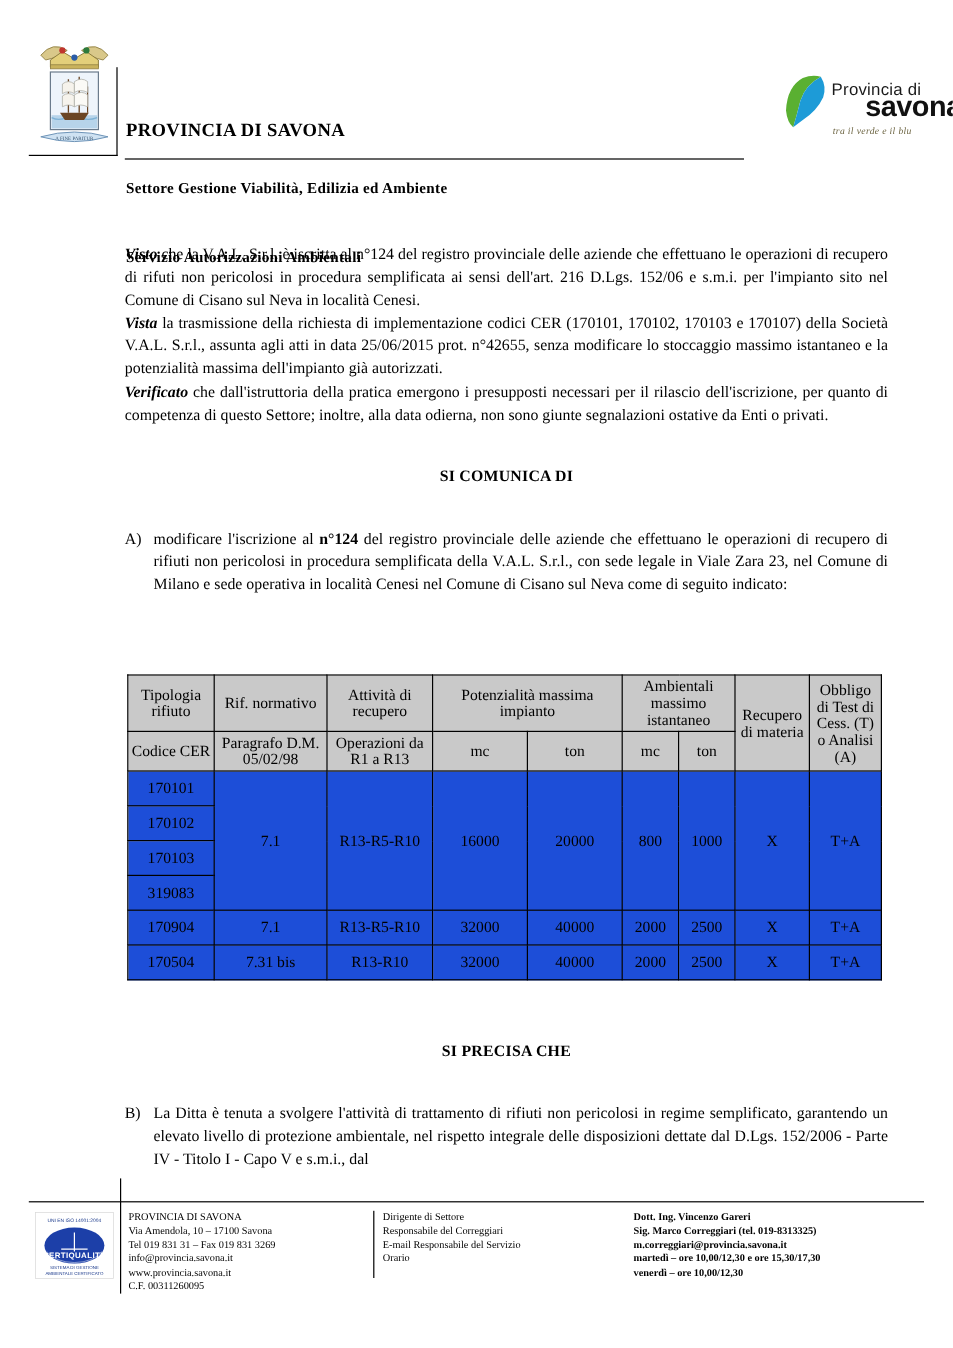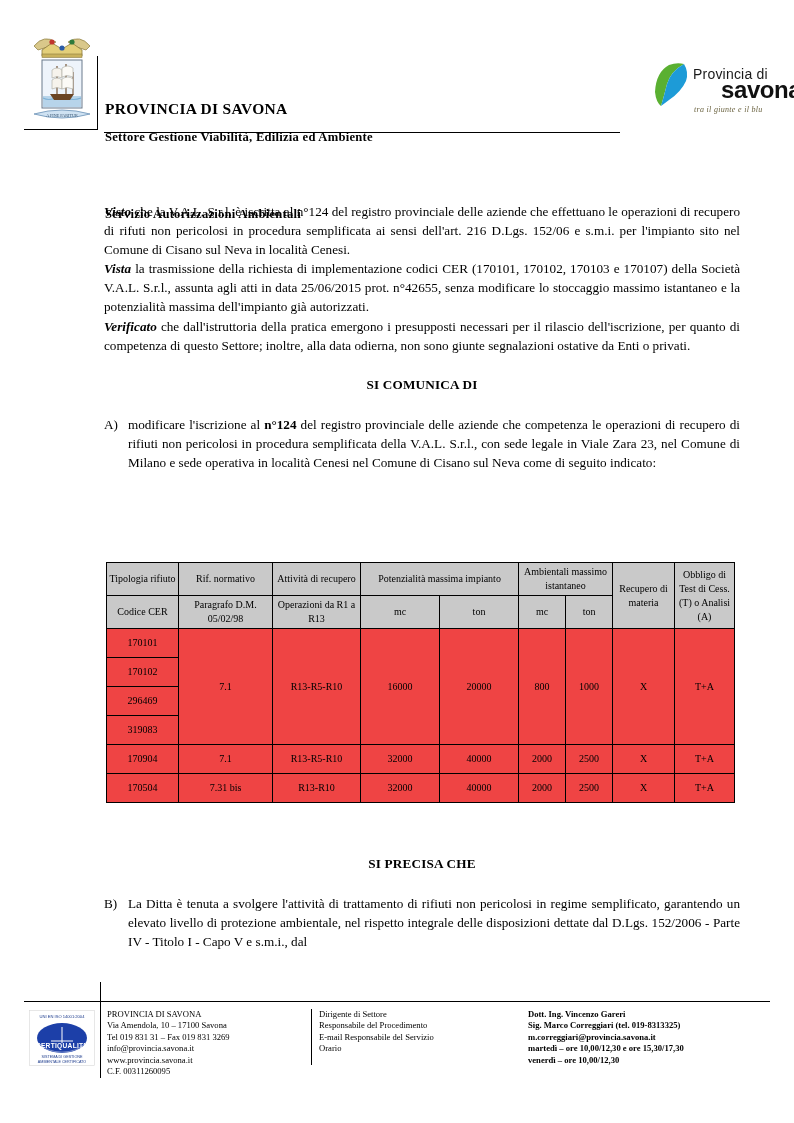--- a/index.html
+++ b/index.html
@@ -57,21 +57,21 @@
     width: 516px; height: 1px;
     background: #000;
   }
   .settore-line, .servizio-line {
     position: absolute;
     left: 105px;
     font-size: 12.6px;
     font-weight: bold;
     letter-spacing: 0.25px;
   }
-  .settore-line { top: 130px; }
+  .settore-line { top: 150px; }
   .servizio-line { top: 168px; margin-top: 39px; }
 
   
   .prov-logo {
     position: absolute;
     left: 653px; top: 58px;
     width: 120px; height: 62px;
   }
   .prov-logo .mark {
     position: absolute;
@@ -116,21 +116,21 @@
   p.para {
     margin: 0;
     font-size: 13.2px;
     line-height: 19.1px;
     text-align: justify;
     text-justify: inter-word;
   }
   p.para b { font-weight: bold; font-style: italic; }
 
   .center-head {
-    margin: 0;
+    margin: 12px;
     text-align: center;
     font-size: 13.2px;
     font-weight: bold;
     letter-spacing: 0.2px;
   }
   .spacer-22 { height: 22px; }
 
   .lettered {
     position: relative;
     padding-left: 24px;
@@ -145,36 +145,36 @@
 
   
   .tbl-wrap {
     position: absolute;
     left: 106px; top: 562px;
     width: 618px;
   }
   table.cer {
     border-collapse: collapse;
     width: 618px;
-    font-size: 10px;
+    font-size: 13px;
     table-layout: fixed;
   }
   table.cer th, table.cer td {
     border: 1px solid #000;
     text-align: center;
     vertical-align: middle;
     padding: 2px 2px;
     font-weight: normal;
     line-height: 14px;
   }
   table.cer thead th {
     background: #c9c9c9;
   }
   table.cer tbody td {
-    background: #ef4444;
+    background: #1d4ed8;
     height: 24px;
   }
   .col-a { width: 72px; }
   .col-b { width: 94px; }
   .col-c { width: 88px; }
   .col-d { width: 79px; }
   .col-e { width: 79px; }
   .col-f { width: 47px; }
   .col-g { width: 47px; }
   .col-h { width: 62px; }
@@ -267,38 +267,38 @@
 
   <div class="prov-logo">
     <div class="mark">
       <svg viewBox="0 0 38 46" width="38" height="46">
         <path d="M2 30 Q3 10 16 3 Q24 0 31 2 Q18 9 14 22 Q11 34 8 44 Q3 40 2 30 Z" fill="#5ab031"></path>
         <path d="M14 22 Q18 9 31 2 Q36 10 33 19 Q28 30 16 38 Q12 41 8 44 Q11 34 14 22 Z" fill="#1d9bd7"></path>
       </svg>
     </div>
     <div class="lg-line1">Provincia di</div>
     <div class="lg-line2">savona</div>
-    <div class="lg-line3">tra il giunte e il blu</div>
+    <div class="lg-line3">tra il verde e il blu</div>
   </div>
 </div>
 
 <div class="doc-body">
 
   <p class="para"><b>Visto</b><span> che la V.A.L. S.r.l. è iscritta al n°124 del registro provinciale delle aziende che effettuano le operazioni di recupero di rifuti non pericolosi in procedura semplificata ai sensi dell'art. 216 D.Lgs. 152/06 e s.m.i. per l'impianto sito nel Comune di Cisano sul Neva in località Cenesi.</span></p>
 
   <p class="para"><b>Vista</b><span> la trasmissione della richiesta di implementazione codici CER (170101, 170102, 170103 e 170107) della Società V.A.L. S.r.l., assunta agli atti in data 25/06/2015 prot. n°42655, senza modificare lo stoccaggio massimo istantaneo e la potenzialità massima dell'impianto già autorizzati.</span></p>
 
   <p class="para"><b>Verificato</b><span> che dall'istruttoria della pratica emergono i presupposti necessari per il rilascio dell'iscrizione, per quanto di competenza di questo Settore; inoltre, alla data odierna, non sono giunte segnalazioni ostative da Enti o privati.</span></p>
 
   <div class="spacer-22"></div>
   <p class="center-head">SI COMUNICA DI</p>
   <div class="spacer-22"></div>
 
   <div class="lettered">
-    <span class="lbl">A)</span><span>modificare l'iscrizione al </span><b>n°124</b><span> del registro provinciale delle aziende che competenza le operazioni di recupero di rifiuti non pericolosi in procedura semplificata della V.A.L. S.r.l., con sede legale in Viale Zara 23, nel Comune di Milano e sede operativa in località Cenesi nel Comune di Cisano sul Neva come di seguito indicato:</span>
+    <span class="lbl">A)</span><span>modificare l'iscrizione al </span><b>n°124</b><span> del registro provinciale delle aziende che effettuano le operazioni di recupero di rifiuti non pericolosi in procedura semplificata della V.A.L. S.r.l., con sede legale in Viale Zara 23, nel Comune di Milano e sede operativa in località Cenesi nel Comune di Cisano sul Neva come di seguito indicato:</span>
   </div>
 </div>
 
 <div class="tbl-wrap">
   <table class="cer">
     <colgroup>
       <col class="col-a">
         <col class="col-b">
         <col class="col-c">
         <col class="col-d">
@@ -337,21 +337,21 @@
         <td rowspan="4">20000</td>
         <td rowspan="4">800</td>
         <td rowspan="4">1000</td>
         <td rowspan="4">X</td>
         <td rowspan="4">T+A</td>
       </tr>
       <tr>
         <td>170102</td>
       </tr>
       <tr>
-        <td>296469</td>
+        <td>170103</td>
       </tr>
       <tr>
         <td>319083</td>
       </tr>
       <tr>
         <td>170904</td>
         <td>7.1</td>
         <td>R13-R5-R10</td>
         <td>32000</td>
         <td>40000</td>
@@ -405,21 +405,21 @@
   <div>PROVINCIA DI SAVONA</div>
   <div>Via Amendola, 10 – 17100 Savona</div>
   <div>Tel 019 831 31  – Fax 019 831 3269</div>
   <div>info@provincia.savona.it</div>
   <div>www.provincia.savona.it</div>
   <div>C.F. 00311260095</div>
 </div>
 
 <div class="foot-col foot-col-2">
   <div>Dirigente di Settore</div>
-  <div>Responsabile del Procedimento</div>
+  <div>Responsabile del Correggiari</div>
   <div>E-mail Responsabile del Servizio</div>
   <div>Orario</div>
 </div>
 
 <div class="foot-col foot-col-3">
   <div>Dott. Ing. Vincenzo Gareri</div>
   <div>Sig. Marco Correggiari (tel. 019-8313325)</div>
   <div>m.correggiari@provincia.savona.it</div>
   <div>martedì – ore 10,00/12,30 e ore 15,30/17,30</div>
   <div>venerdì – ore 10,00/12,30</div>

